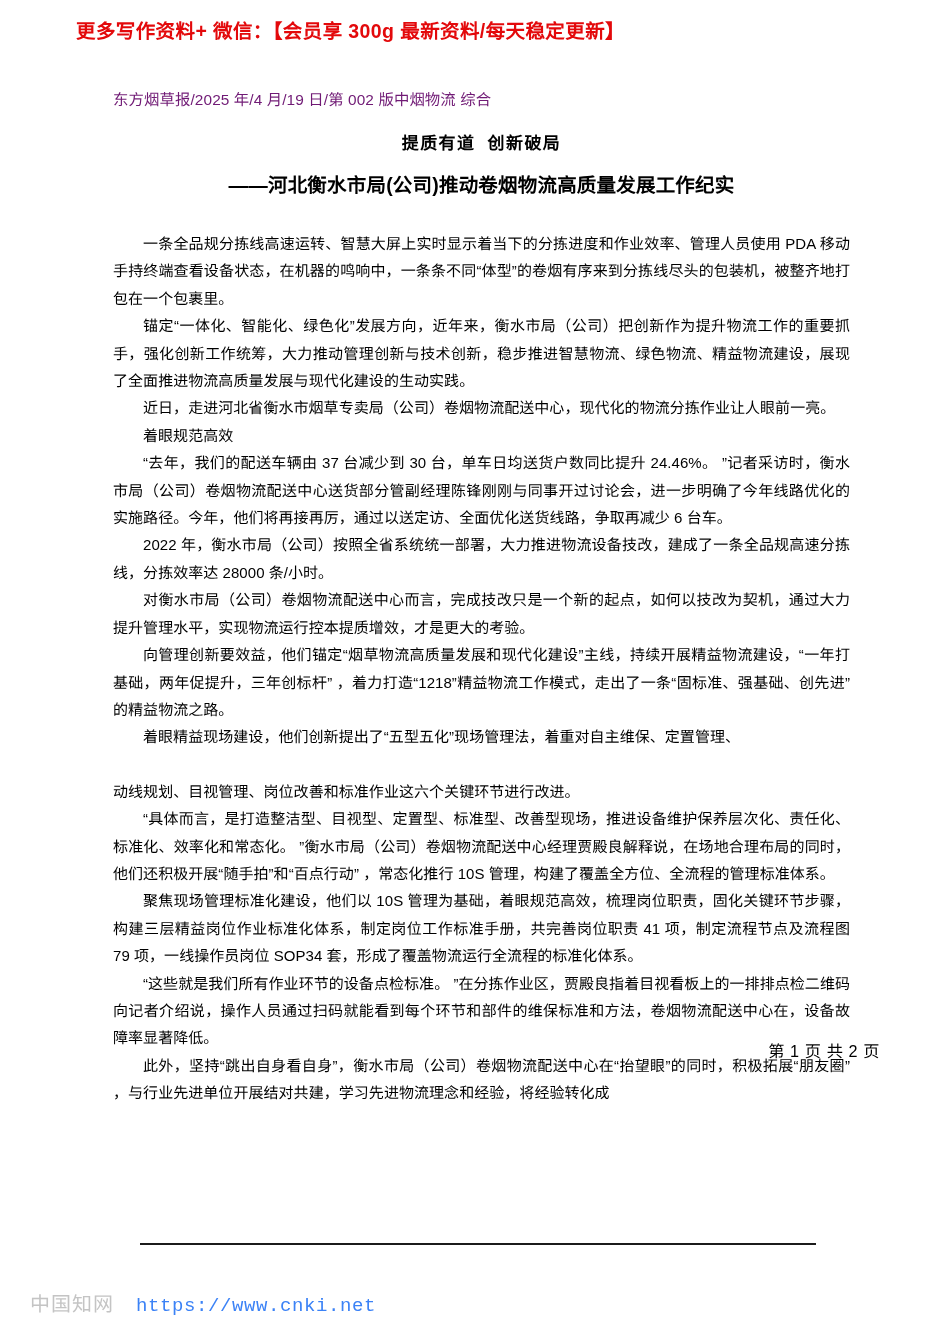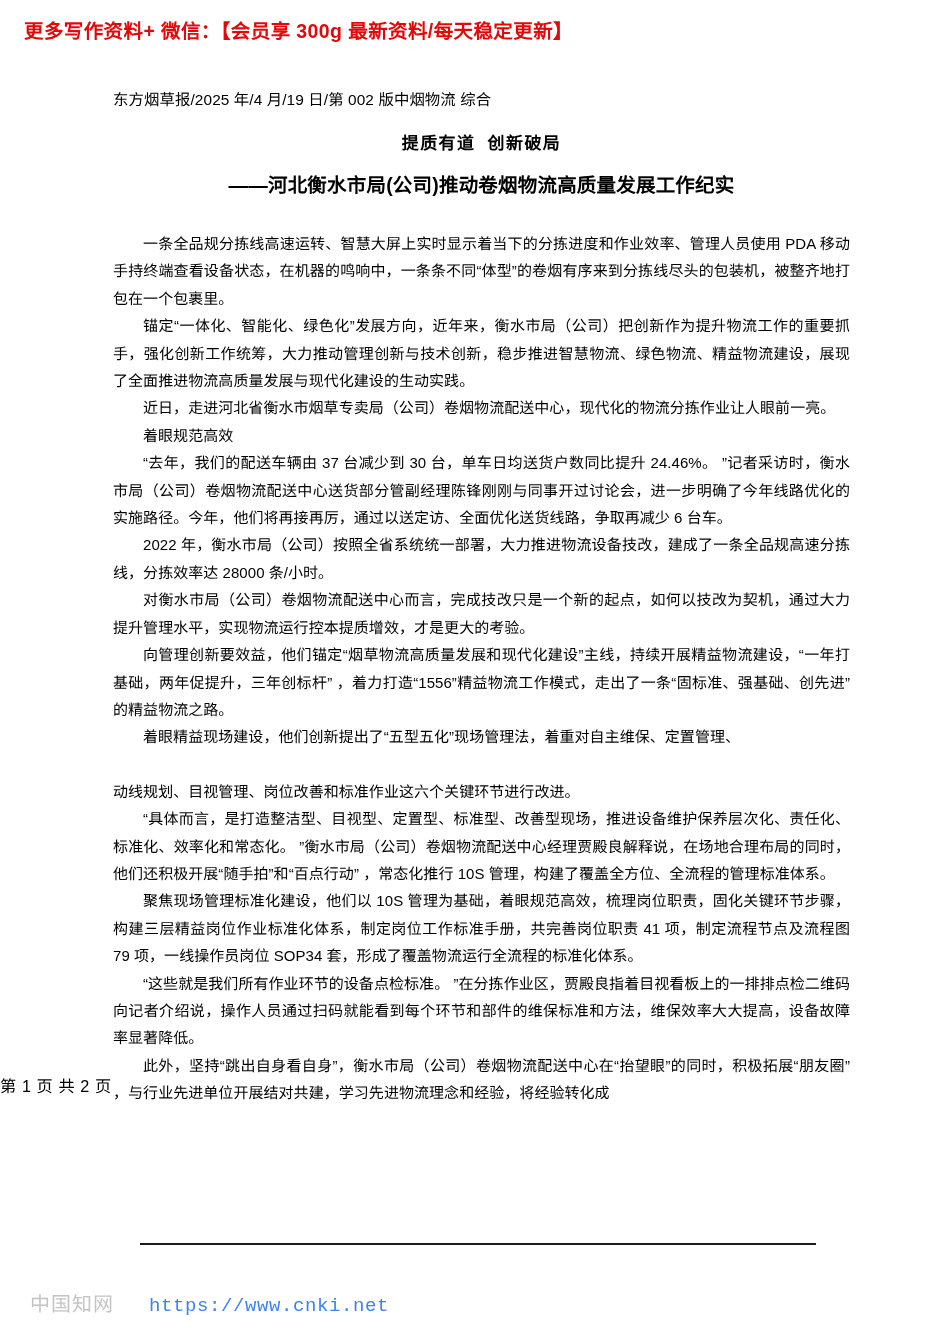--- a/index.html
+++ b/index.html
@@ -25,21 +25,21 @@
   
   .promo-banner {
     position: absolute;
     left: 0;
     top: 0;
     width: 950px;
     height: 58px;
     display: flex;
     align-items: center;
     justify-content: flex-start;
-    padding-left: 24px;
+    padding-left: 76px;
     box-sizing: border-box;
   }
   .promo-text {
     color: #e3090b;
     font-family: "Liberation Sans", "DejaVu Sans", sans-serif;
     font-weight: bold;
     font-size: 19.5px;
     letter-spacing: 0.4px;
     white-space: nowrap;
   }
@@ -49,21 +49,21 @@
     position: absolute;
     left: 113px;
     top: 88px;
     width: 737px;
   }
 
   .source-line {
     font-family: "Liberation Sans", "DejaVu Sans", sans-serif;
     font-size: 15.4px;
     line-height: 23px;
-    color: #000000;
+    color: #701a75;
     letter-spacing: 0.1px;
   }
 
   .title-block {
     margin-top: 16px;
     text-align: center;
   }
   .doc-title {
     font-family: "Liberation Sans", "DejaVu Sans", sans-serif;
     font-size: 17px;
@@ -110,23 +110,23 @@
     text-indent: 0;
   }
   .spacer-gap {
     height: 27px;
   }
 
   
   .page-footer {
     position: absolute;
     left: 0;
-    top: 1073px;
+    top: 1038px;
     width: 950px;
-    text-align: left;
+    text-align: right;
     padding-right: 70px;
     box-sizing: border-box;
     font-family: "Liberation Sans", "DejaVu Sans", sans-serif;
     font-size: 16.2px;
     letter-spacing: 0.6px;
   }
 
   .bottom-rule {
     position: absolute;
     left: 140px;
@@ -135,21 +135,21 @@
     height: 2px;
     background: #1b1b1b;
   }
 
   .watermark {
     position: absolute;
     left: 30px;
     top: 1288px;
     display: flex;
     align-items: baseline;
-    gap: 35px;
+    gap: 22px;
     color: #c9c9c9;
   }
   .watermark-logo {
     font-family: "Liberation Serif", "DejaVu Serif", serif;
     font-size: 20px;
     letter-spacing: 1px;
     color: #c4c4c4;
   }
   .watermark-url {
     font-family: "Liberation Mono", "DejaVu Sans Mono", monospace;
@@ -178,27 +178,27 @@
 
 
     <div class="body-text">
       <p>一条全品规分拣线高速运转、智慧大屏上实时显示着当下的分拣进度和作业效率、管理人员使用 PDA 移动手持终端查看设备状态，在机器的鸣响中，一条条不同“体型”的卷烟有序来到分拣线尽头的包装机，被整齐地打包在一个包裹里。</p>
       <p>锚定“一体化、智能化、绿色化”发展方向，近年来，衡水市局（公司）把创新作为提升物流工作的重要抓手，强化创新工作统筹，大力推动管理创新与技术创新，稳步推进智慧物流、绿色物流、精益物流建设，展现了全面推进物流高质量发展与现代化建设的生动实践。</p>
       <p>近日，走进河北省衡水市烟草专卖局（公司）卷烟物流配送中心，现代化的物流分拣作业让人眼前一亮。</p>
       <p class="subhead">着眼规范高效</p>
       <p>“去年，我们的配送车辆由 37 台减少到 30 台，单车日均送货户数同比提升 24.46%。 ”记者采访时，衡水市局（公司）卷烟物流配送中心送货部分管副经理陈锋刚刚与同事开过讨论会，进一步明确了今年线路优化的实施路径。今年，他们将再接再厉，通过以送定访、全面优化送货线路，争取再减少 6 台车。</p>
       <p>2022 年，衡水市局（公司）按照全省系统统一部署，大力推进物流设备技改，建成了一条全品规高速分拣线，分拣效率达 28000 条/小时。</p>
       <p>对衡水市局（公司）卷烟物流配送中心而言，完成技改只是一个新的起点，如何以技改为契机，通过大力提升管理水平，实现物流运行控本提质增效，才是更大的考验。</p>
-      <p>向管理创新要效益，他们锚定“烟草物流高质量发展和现代化建设”主线，持续开展精益物流建设，“一年打基础，两年促提升，三年创标杆” ，着力打造“1556”精益物流工作模式，走出了一条“固标准、强基础、创先进”的精益物流之路。</p>
+      <p>向管理创新要效益，他们锚定“烟草物流高质量发展和现代化建设”主线，持续开展精益物流建设，“一年打基础，两年促提升，三年创标杆” ，着力打造“1218”精益物流工作模式，走出了一条“固标准、强基础、创先进”的精益物流之路。</p>
       <p>着眼精益现场建设，他们创新提出了“五型五化”现场管理法，着重对自主维保、定置管理、</p>
       <div class="spacer-gap"></div>
       <p class="no-indent">动线规划、目视管理、岗位改善和标准作业这六个关键环节进行改进。</p>
       <p>“具体而言，是打造整洁型、目视型、定置型、标准型、改善型现场，推进设备维护保养层次化、责任化、标准化、效率化和常态化。 ”衡水市局（公司）卷烟物流配送中心经理贾殿良解释说，在场地合理布局的同时，他们还积极开展“随手拍”和“百点行动” ，常态化推行 10S 管理，构建了覆盖全方位、全流程的管理标准体系。</p>
       <p>聚焦现场管理标准化建设，他们以 10S 管理为基础，着眼规范高效，梳理岗位职责，固化关键环节步骤，构建三层精益岗位作业标准化体系，制定岗位工作标准手册，共完善岗位职责 41 项，制定流程节点及流程图 79 项，一线操作员岗位 SOP34 套，形成了覆盖物流运行全流程的标准化体系。</p>
-      <p>“这些就是我们所有作业环节的设备点检标准。 ”在分拣作业区，贾殿良指着目视看板上的一排排点检二维码向记者介绍说，操作人员通过扫码就能看到每个环节和部件的维保标准和方法，维保效率大大提高，设备故障率显著降低。</p>
+      <p>“这些就是我们所有作业环节的设备点检标准。 ”在分拣作业区，贾殿良指着目视看板上的一排排点检二维码向记者介绍说，操作人员通过扫码就能看到每个环节和部件的维保标准和方法，卷烟物流配送中心在，设备故障率显著降低。</p>
       <p>此外，坚持“跳出自身看自身”，衡水市局（公司）卷烟物流配送中心在“抬望眼”的同时，积极拓展“朋友圈” ，与行业先进单位开展结对共建，学习先进物流理念和经验，将经验转化成</p>
     </div>
 
   </div>
 
   <div class="page-footer">第 1 页 共 2 页</div>
 
   <div class="bottom-rule"></div>
 
   <div class="watermark">

